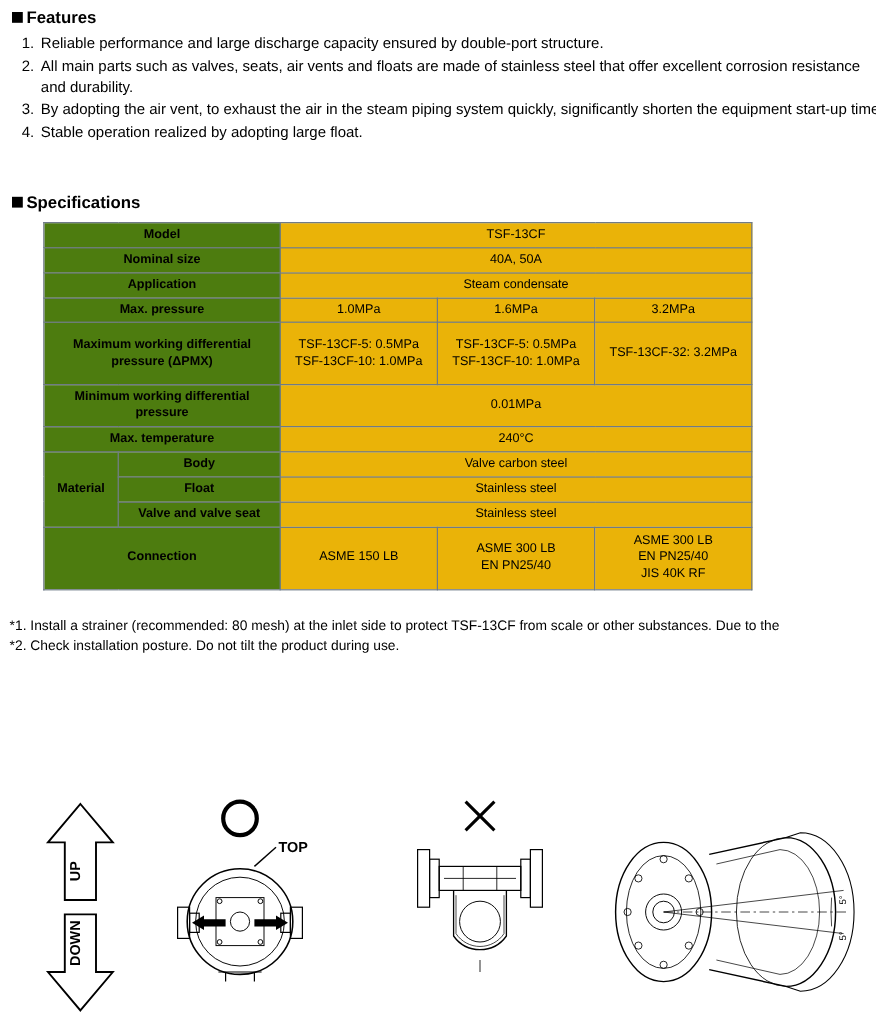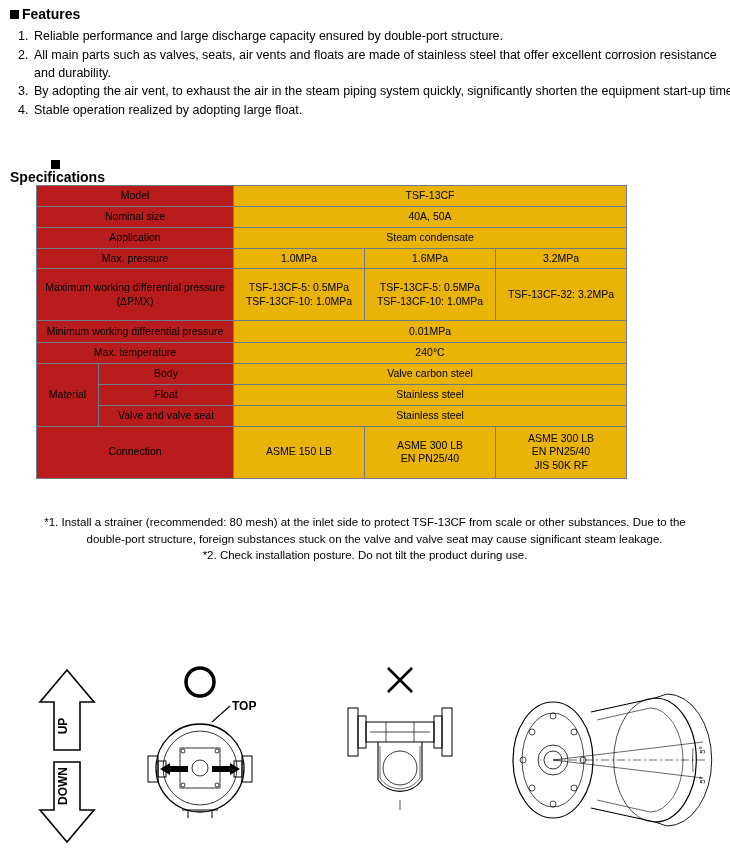--- a/index.html
+++ b/index.html
@@ -46,50 +46,49 @@
     width: 706px;
     margin: 0;
     padding-left: 22px;
     font-size: 12.5px;
     line-height: 1.42;
   }
   ol.features li {
     margin-bottom: 1px;
     padding-left: 2px;
   }
-  #spec-head { position: absolute; left: 10px; top: 160px; flex-direction: column; }
+  #spec-head { position: absolute; left: 10px; top: 160px; }
   table.spec {
     position: absolute;
     left: 36px;
     top: 185px;
     border-collapse: collapse;
     width: 590px;
     font-size: 10.5px;
     table-layout: fixed;
   }
   table.spec td {
     border: 1px solid #6f7b87;
     text-align: center;
     vertical-align: middle;
     padding: 3px 2px;
     line-height: 1.32;
   }
   td.hdr {
-    background: #b91c1c;
-    font-weight: normal;
+    background: #4d7c0f;
+    font-weight: bold;
   }
   td.val { background: #eab308; }
   .notes {
     position: absolute;
     left: 8px;
     top: 515px;
     width: 714px;
     font-size: 11.5px;
     line-height: 1.36;
-    text-align: center;
   }
   .notes p { margin: 0 0 1px 0; }
   .notes .ind2 { padding-left: 19px; }
   #caution-head { position: absolute; left: 10px; top: 631px; }
   .figures {
     position: absolute;
     left: 0;
     top: 660px;
     width: 730px;
     height: 195px;
@@ -189,29 +188,28 @@
       <tr style="height:52px">
         <td class="hdr" colspan="2">Connection</td>
         <td class="val">ASME 150 LB</td>
         <td class="val">
           <div>ASME 300 LB</div>
           <div>EN PN25/40</div>
         </td>
         <td class="val">
           <div>ASME 300 LB</div>
           <div>EN PN25/40</div>
-          <div>JIS 50K RF</div>
+          <div>JIS 40K RF</div>
         </td>
       </tr>
     </tbody>
   </table>
 
   <div class="notes">
     <p>*1. Install a strainer (recommended: 80 mesh) at the inlet side to protect TSF-13CF from scale or other substances. Due to the</p>
-    <p class="ind2">double-port structure, foreign substances stuck on the valve and valve seat may cause significant steam leakage.</p>
     <p>*2. Check installation posture. Do not tilt the product during use.</p>
   </div>
 
 
   <div class="figures">
 
     <div class="fig" id="fig-arrows">
       <svg width="90" height="190" viewBox="0 0 90 190">
         <polygon points="45,10 72,42 58,42 58,90 32,90 32,42 18,42" fill="none" stroke="#000" stroke-width="1.6"></polygon>
         <polygon points="45,182 72,150 58,150 58,102 32,102 32,150 18,150" fill="none" stroke="#000" stroke-width="1.6"></polygon>

